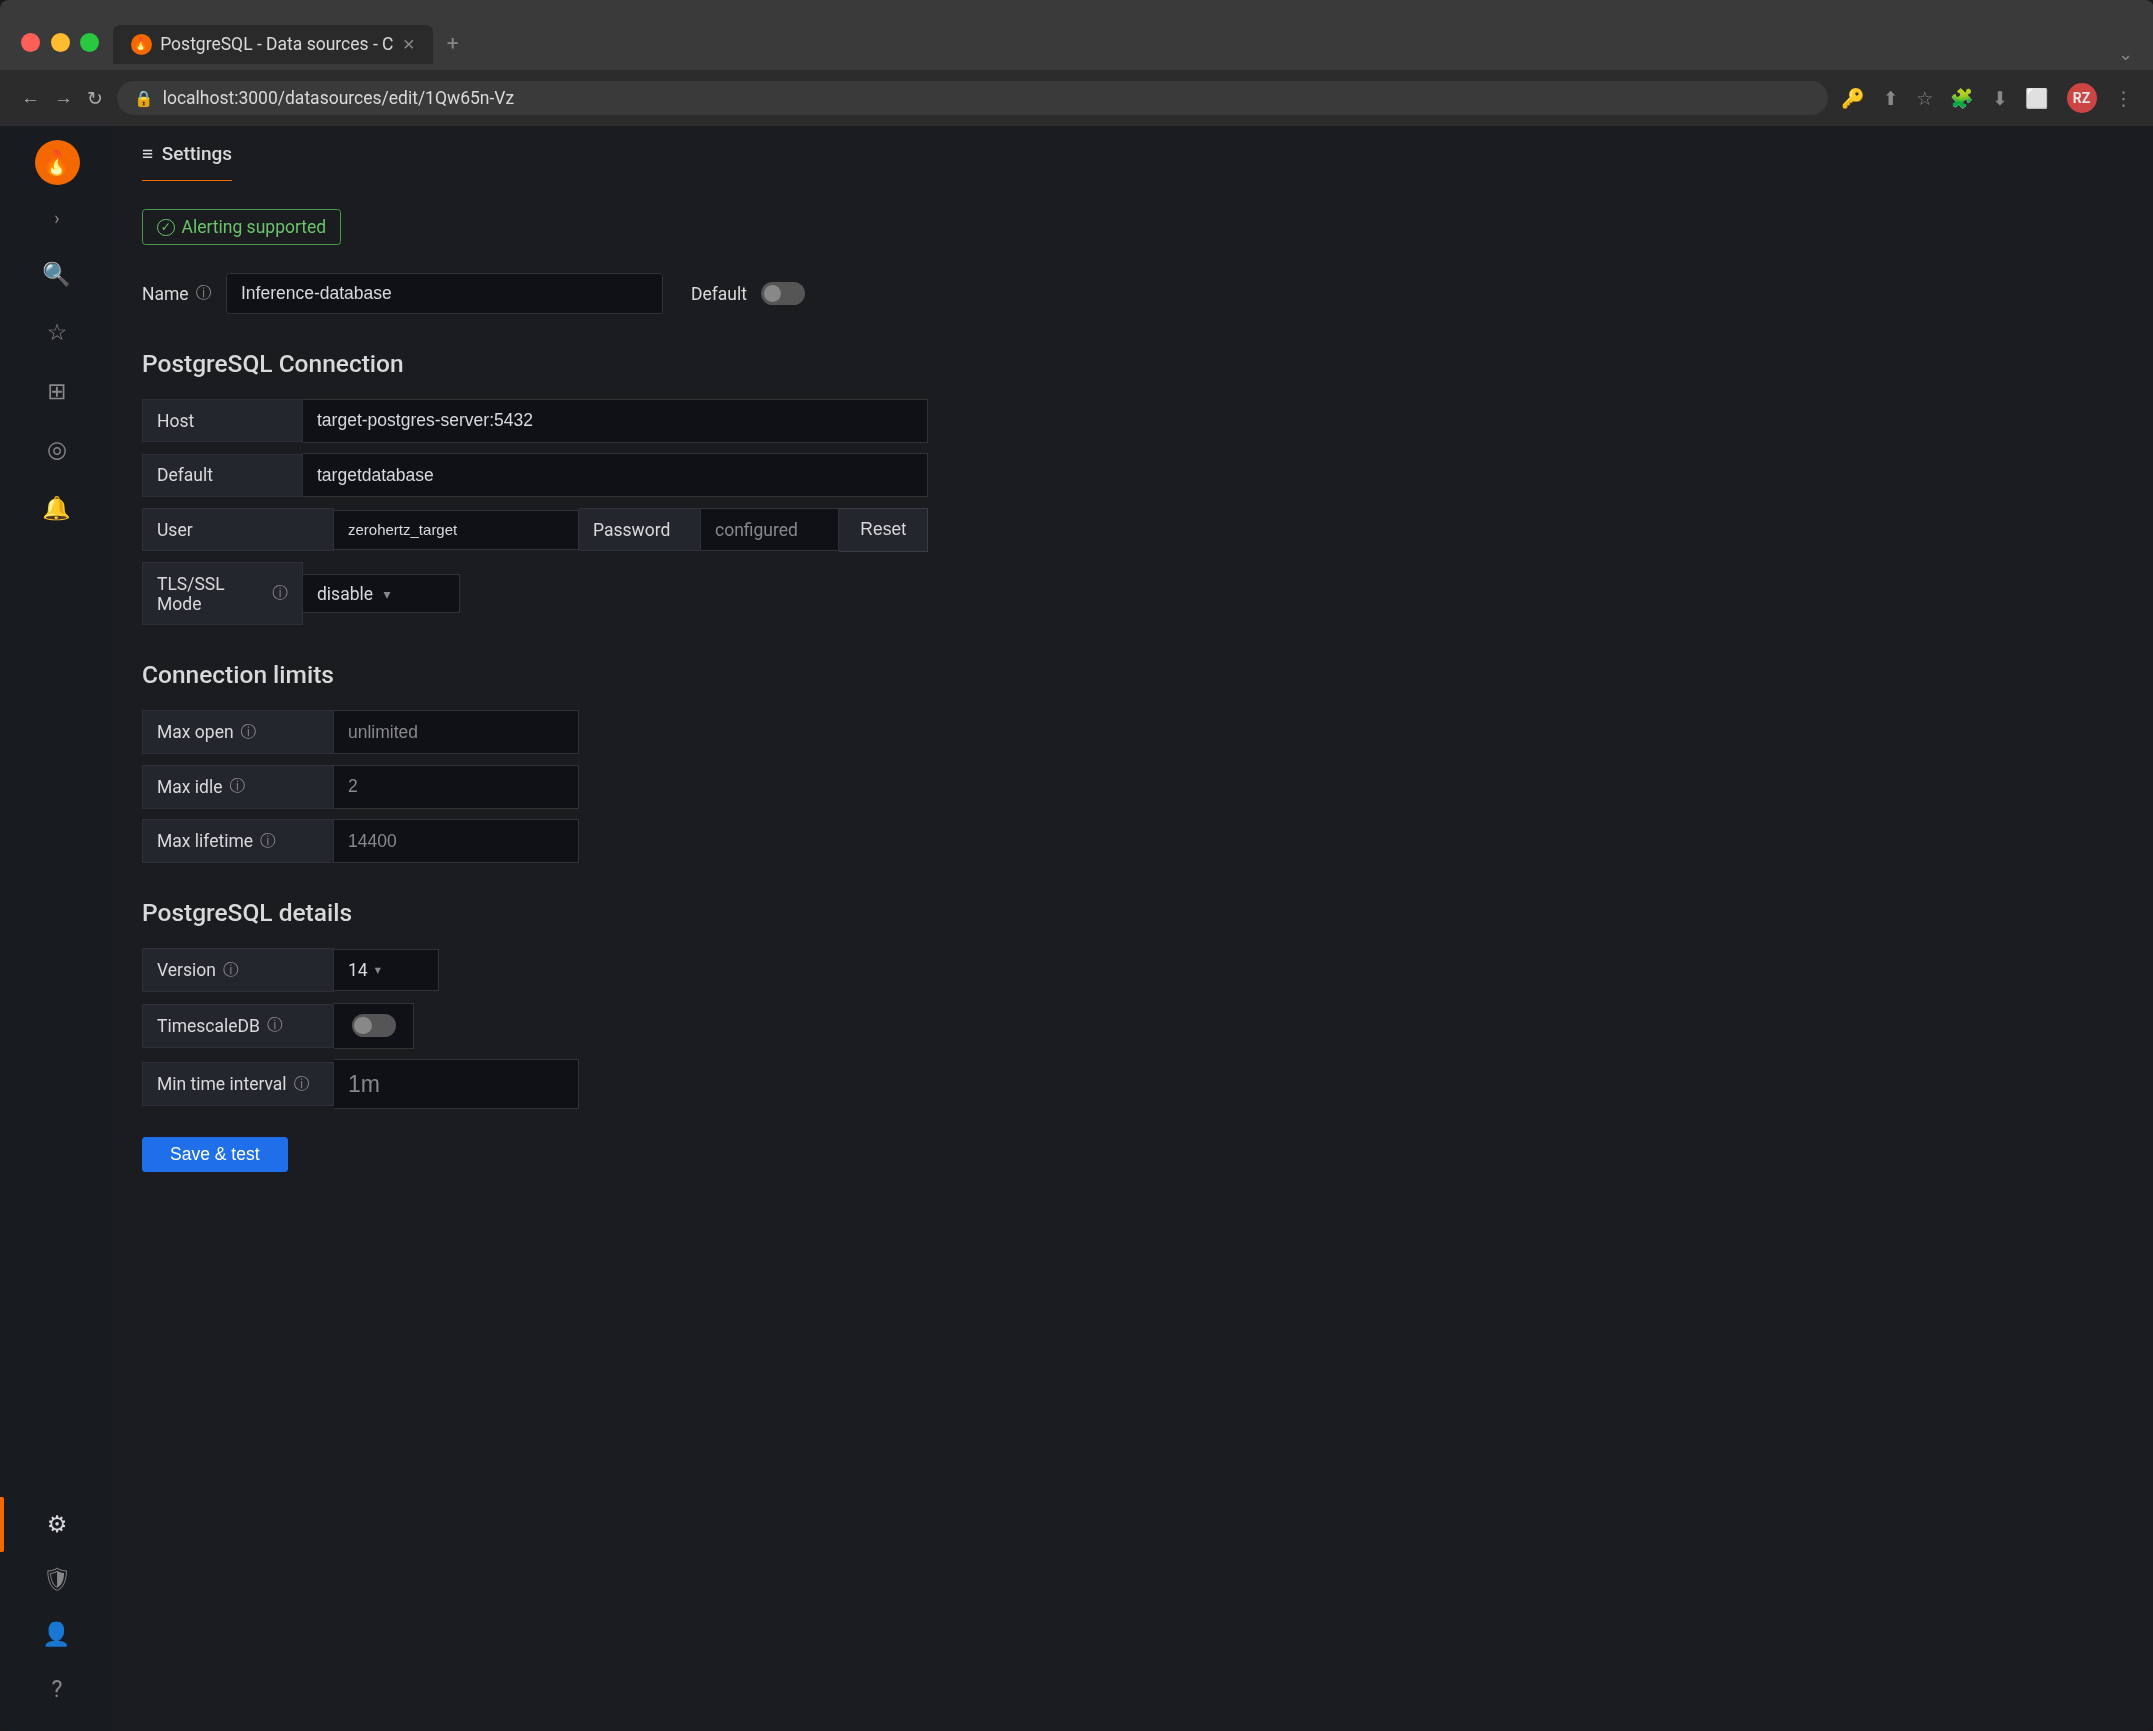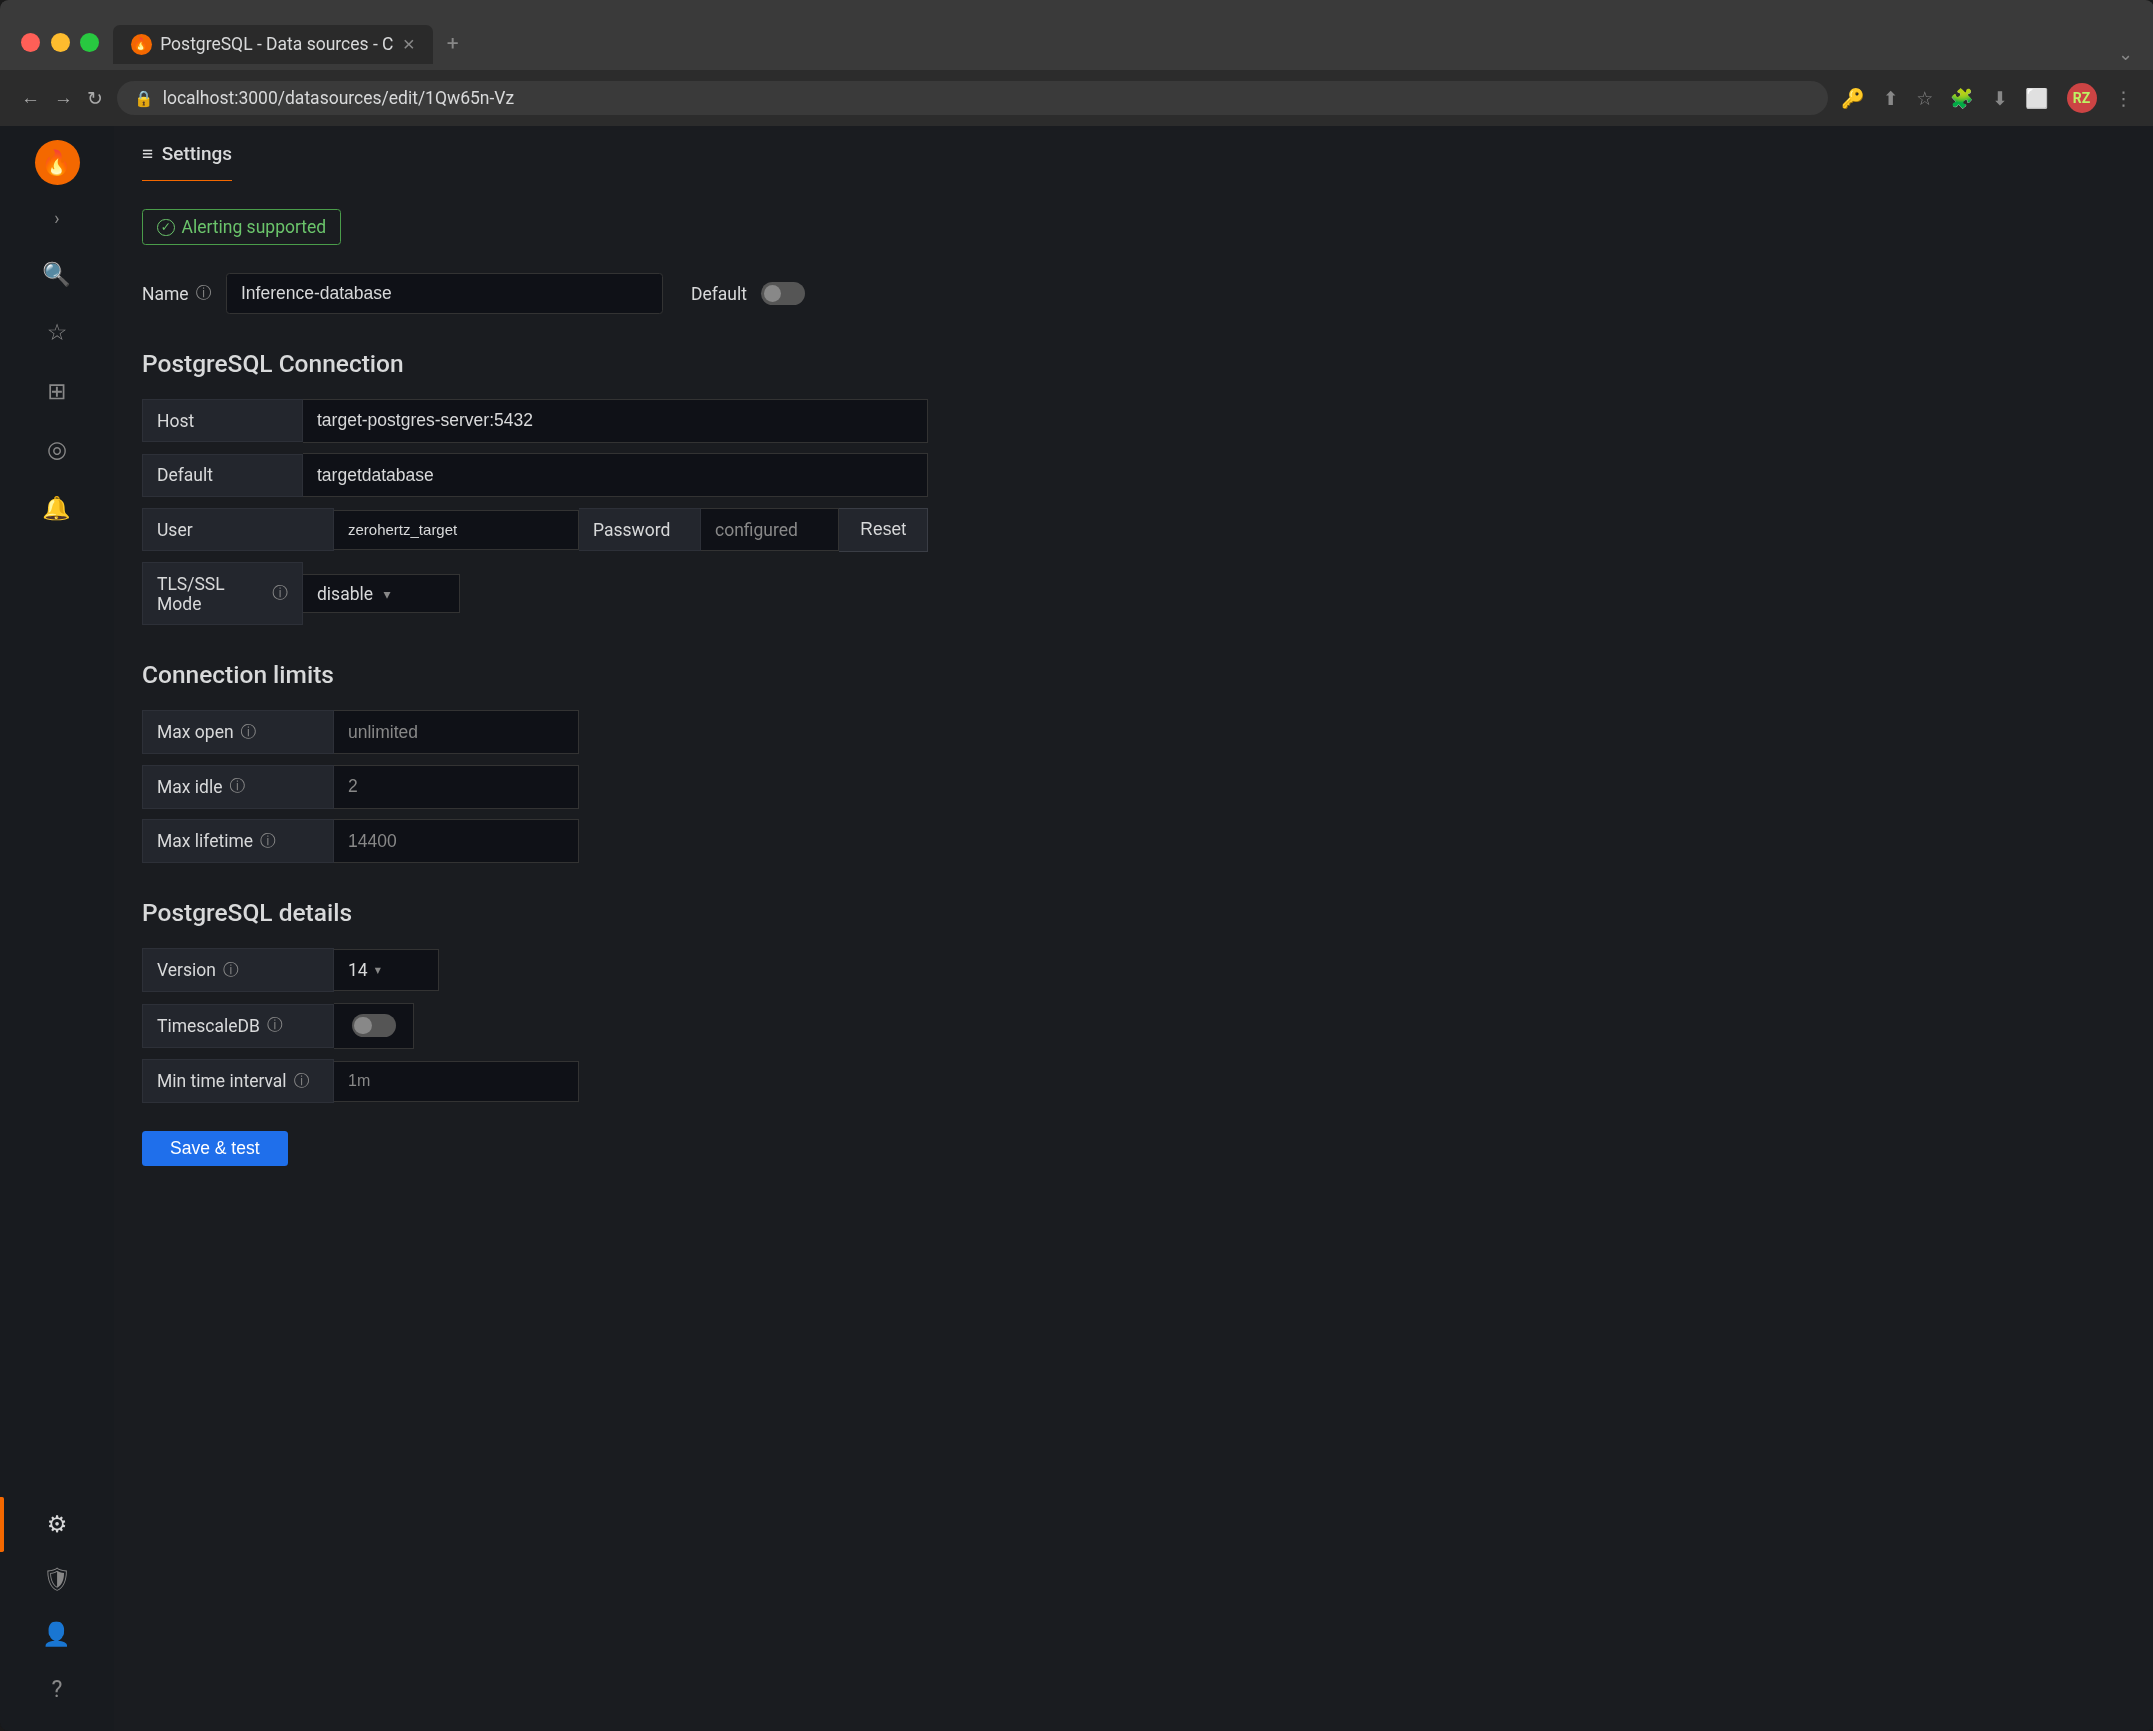--- a/index.html
+++ b/index.html
@@ -141,21 +141,21 @@
     }
 
     .user-avatar {
       width: 30px;
       height: 30px;
       background: #c44;
       border-radius: 50%;
       display: flex;
       align-items: center;
       justify-content: center;
-      color: #bef264;
+      color: #e5e5e5;
       font-size: 14px;
       font-weight: bold;
     }
 
     
     .app-layout {
       display: flex;
       flex: 1;
       overflow: hidden;
       background: #111217;
@@ -723,21 +723,21 @@
           <div style="border:0.9px solid #333; border-left:none; background:#0f1117; padding:10.5px 14px; display:flex; align-items:center;">
             <div class="timescale-toggle"></div>
           </div>
         </div>
 
         <div class="limits-row">
           <div class="limits-label">
             <span>Min time interval</span>
             <span class="info-icon">ⓘ</span>
           </div>
-          <input type="text" style="border-top: 0.9px solid rgb(51, 51, 51); border-right: 0.9px solid rgb(51, 51, 51); border-bottom: 0.9px solid rgb(51, 51, 51); border-image: initial; border-left: none; background: rgb(15, 17, 23); color: rgb(136, 136, 136); font-size: 16px; padding: 10.5px 14px; outline: none; width: 245px;" value="1m">
+          <input type="text" style="border-top: 0.9px solid rgb(51, 51, 51); border-right: 0.9px solid rgb(51, 51, 51); border-bottom: 0.9px solid rgb(51, 51, 51); border-image: initial; border-left: none; background: rgb(15, 17, 23); color: rgb(136, 136, 136); font-size: 23px; padding: 10.5px 14px; outline: none; width: 245px;" value="1m">
         </div>
       </div>
 
       
       <div class="save-btn-row">
         <button class="save-btn">Save &amp; test</button>
       </div>
 
     </div>
   </div>

